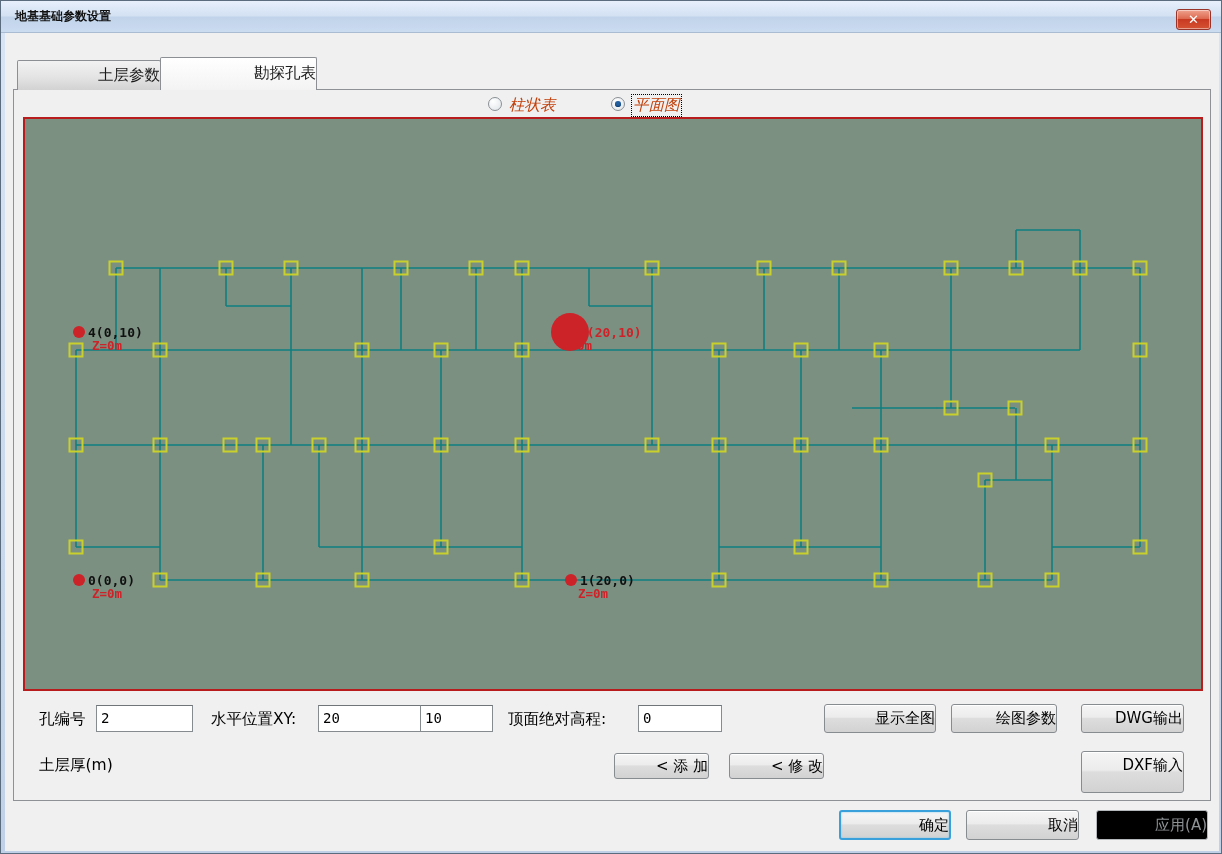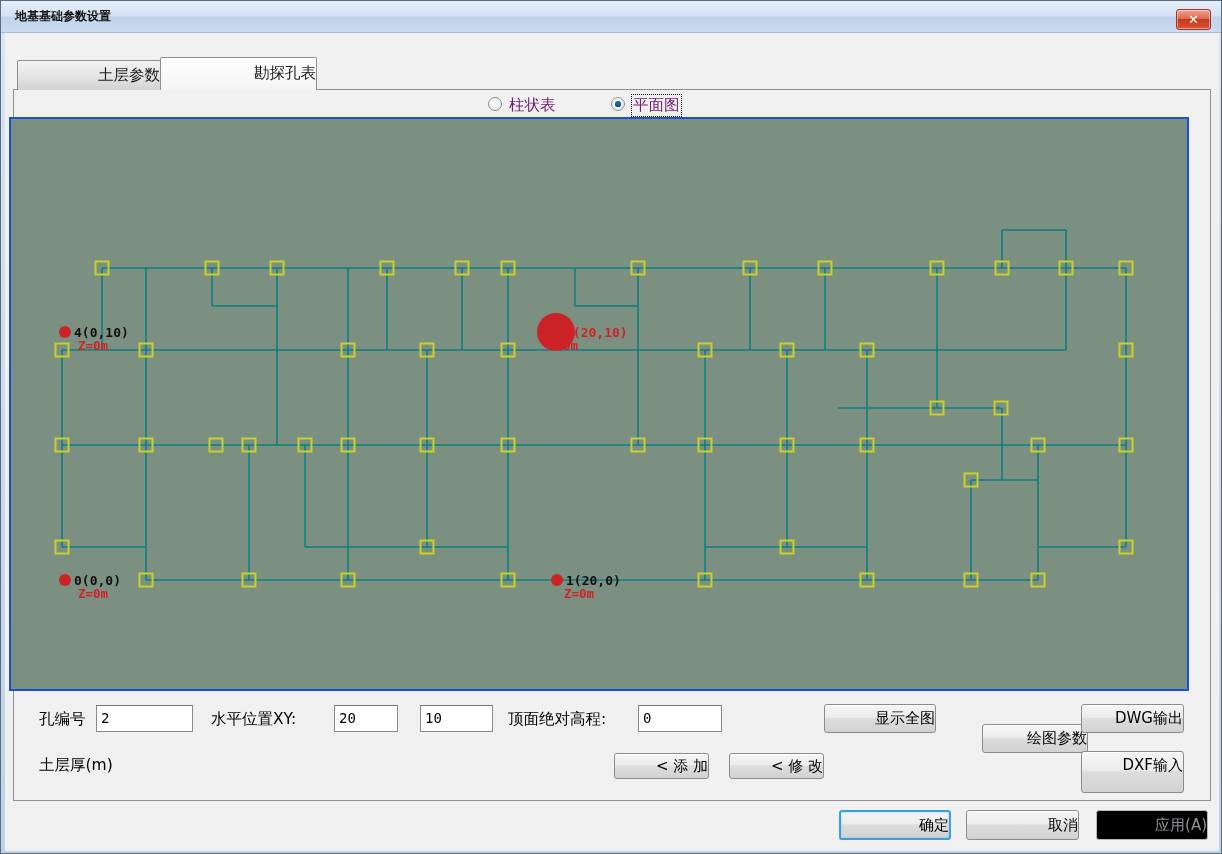--- a/index.html
+++ b/index.html
@@ -26,26 +26,26 @@
   .tab-inactive { left:12px; top:27px; width:144px; height:30px; line-height:29px;
     background:linear-gradient(#f2f2f2,#e4e4e4 55%,#d2d2d2); z-index:2; }
   .tab-active { left:155px; top:24px; width:157px; height:33px; line-height:31px;
     background:linear-gradient(#ffffff,#f3f3f3); }
 
   .radio-row { position:absolute; left:0; top:62px; width:1214px; height:20px; z-index:4; }
   .radio { position:absolute; width:14px; height:14px; border-radius:50%;
     border:1px solid #8a8f94; background:radial-gradient(circle at 35% 30%,#ffffff,#dfe4e8); }
   .radio.checked::after { content:""; position:absolute; left:3px; top:3px; width:6px; height:6px;
     border-radius:50%; background:#235e9e; box-shadow:inset 0 -1px 1px #0d3a6d; }
-  .radio-label { position:absolute; top:0px; font-size:15.5px; color:#701a75; white-space:nowrap; }
+  .radio-label { position:absolute; top:0px; font-size:15.5px; color:#c2410c; white-space:nowrap;font-style:italic; }
   .focus-dotted { outline:1px dotted #000; padding:0 1px; }
   .hint { position:absolute; right:6px; top:1px; font-size:14.5px; color:#000; white-space:nowrap; }
 
-  .canvas-frame { position:absolute; left:4px; top:84px; width:1180px; height:574px;
-    border:2px solid #1d4ed8; background:#7c9082; z-index:1; }
+  .canvas-frame { position:absolute; left:18px; top:84px; width:1180px; height:574px;
+    border:2px solid #b91c1c; background:#7c9082; z-index:1; }
   .canvas-frame svg { position:absolute; left:1px; top:1px; }
 
   .flabel { position:absolute; font-size:15.5px; color:#000; white-space:nowrap; z-index:4; }
   .tbox { position:absolute; border:1px solid #868b90; border-top-color:#70757a; background:#fff;
     font-family:"DejaVu Sans Mono", monospace; font-size:14px; color:#000; padding:0 4px;
     line-height:25px; z-index:4; }
   .btn { position:absolute; border:1px solid #878c91; border-radius:3px;
     background:linear-gradient(#f5f5f5,#ececec 45%,#dddddd 50%,#d2d2d2);
     font-size:15px; color:#000; text-align:right; cursor:pointer; z-index:4;
     box-shadow:inset 0 1px 0 #fff; white-space:nowrap; }
@@ -177,26 +177,26 @@
           <text x="66" y="478" fill="#cc2329" font-size="12.5" font-family="&quot;DejaVu Sans Mono&quot;, monospace" font-weight="bold">Z=0m</text>
           <circle cx="545" cy="460" r="6" fill="#cc2329"></circle>
           <text x="554" y="465" fill="#101010" font-size="13" font-family="&quot;DejaVu Sans Mono&quot;, monospace" font-weight="bold">1(20,0)</text>
           <text x="552" y="478" fill="#cc2329" font-size="12.5" font-family="&quot;DejaVu Sans Mono&quot;, monospace" font-weight="bold">Z=0m</text>
         </svg>
     </div>
 
     <span class="flabel" style="left:34px; top:676px;">孔编号</span>
     <div class="tbox" style="left:91px; top:672px; width:97px; height:27px;">2</div>
     <span class="flabel" style="left:206px; top:676px;">水平位置XY:</span>
-    <div class="tbox" style="left:313px; top:672px; width:64px; height:27px;margin-left:16px;">20</div>
+    <div class="tbox" style="left:313px; top:672px; width:103px; height:27px;">20</div>
     <div class="tbox" style="left:415px; top:672px; width:73px; height:27px;">10</div>
     <span class="flabel" style="left:503px; top:676px;">顶面绝对高程:</span>
     <div class="tbox" style="left:633px; top:672px; width:84px; height:27px;">0</div>
     <div class="btn" style="left:819px; top:671px; width:112px; height:29px; line-height:27px;">显示全图</div>
-    <div class="btn" style="left:977px; top:671px; width:106px; height:29px; line-height:27px;margin-top:20px;">绘图参数</div>
+    <div class="btn" style="left:946px; top:671px; width:106px; height:29px; line-height:27px;">绘图参数</div>
     <div class="btn" style="left:1076px; top:671px; width:103px; height:29px; line-height:27px;">DWG输出</div>
 
     <span class="flabel" style="left:34px; top:722px;">土层厚(m)</span>
     <div class="btn" style="left:609px; top:720px; width:95px; height:26px; line-height:24px;">&lt; 添 加</div>
     <div class="btn" style="left:724px; top:720px; width:95px; height:26px; line-height:24px;">&lt; 修 改</div>
     <div class="btn" style="left:1076px; top:718px; width:103px; height:42px; line-height:26px;">DXF输入</div>
 
     <div class="btn btn-default" style="left:834px; top:777px; width:112px; height:30px; line-height:26px;">确定</div>
     <div class="btn" style="left:961px; top:777px; width:113px; height:30px; line-height:28px;padding-left:36px;">取消</div>
     <div class="btn btn-disabled" style="left:1091px; top:777px; width:112px; height:30px; line-height:28px;">应用(A)</div>

